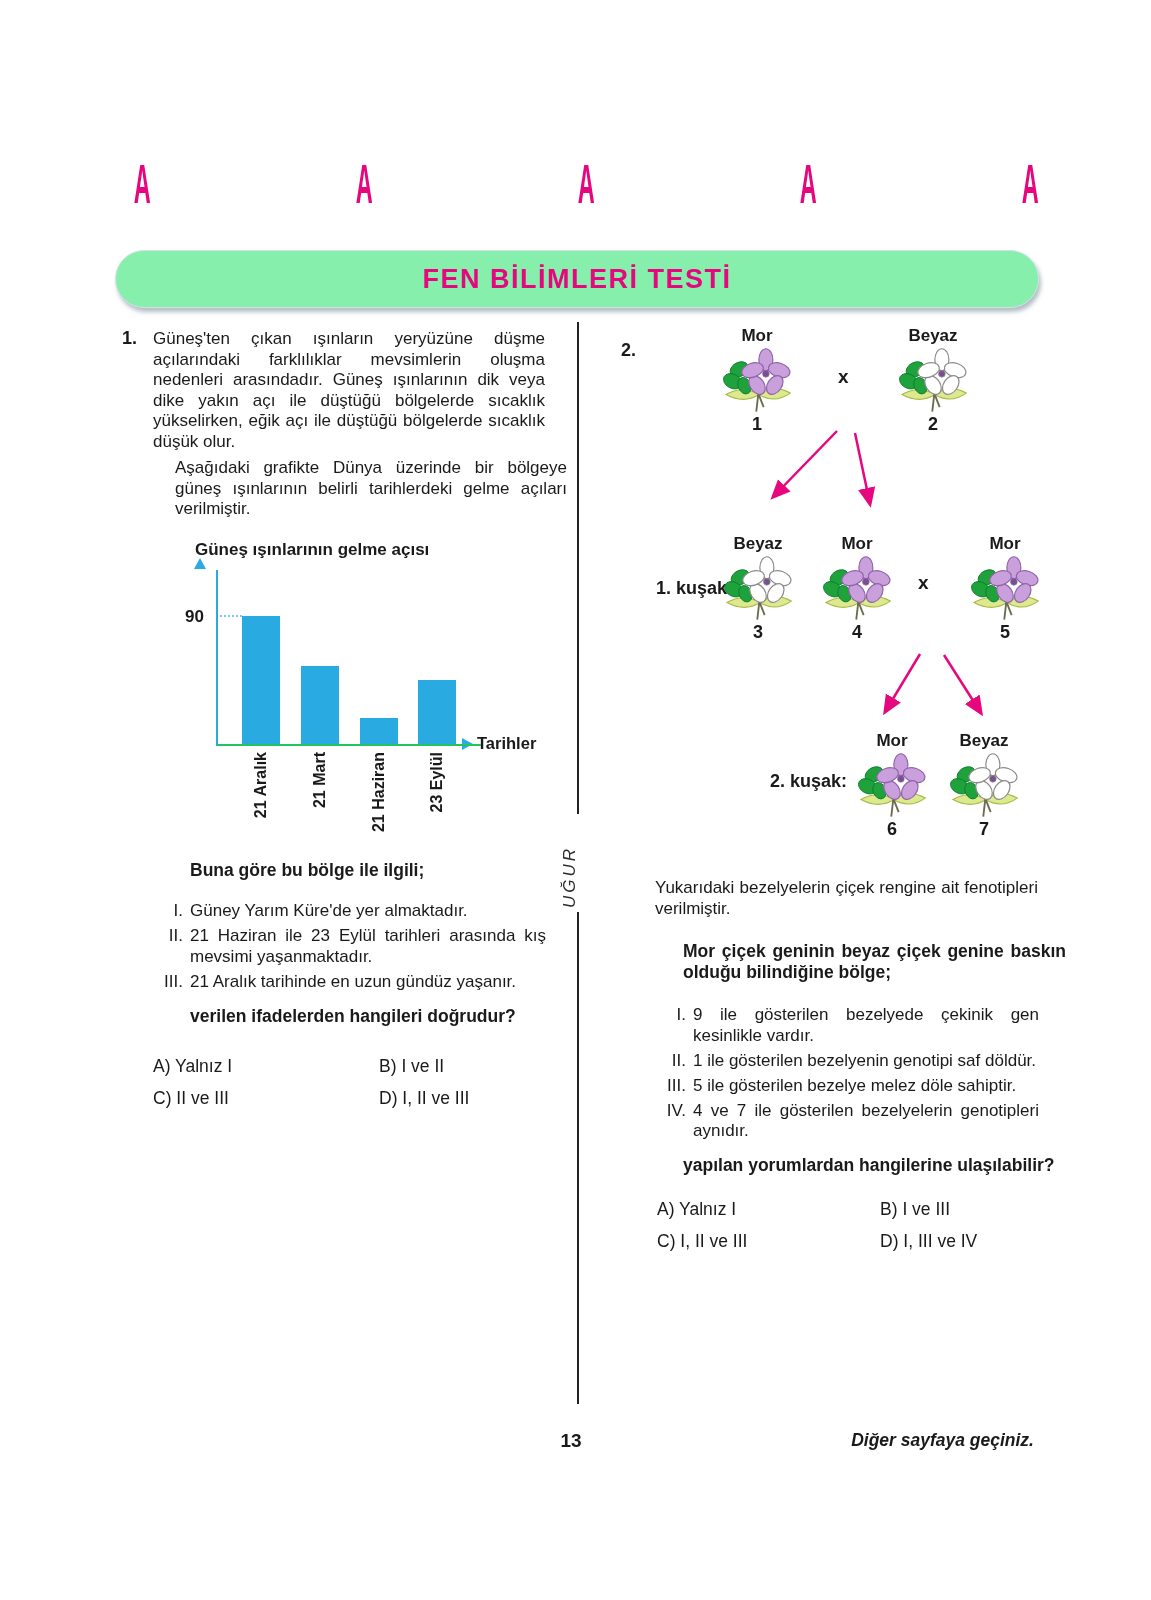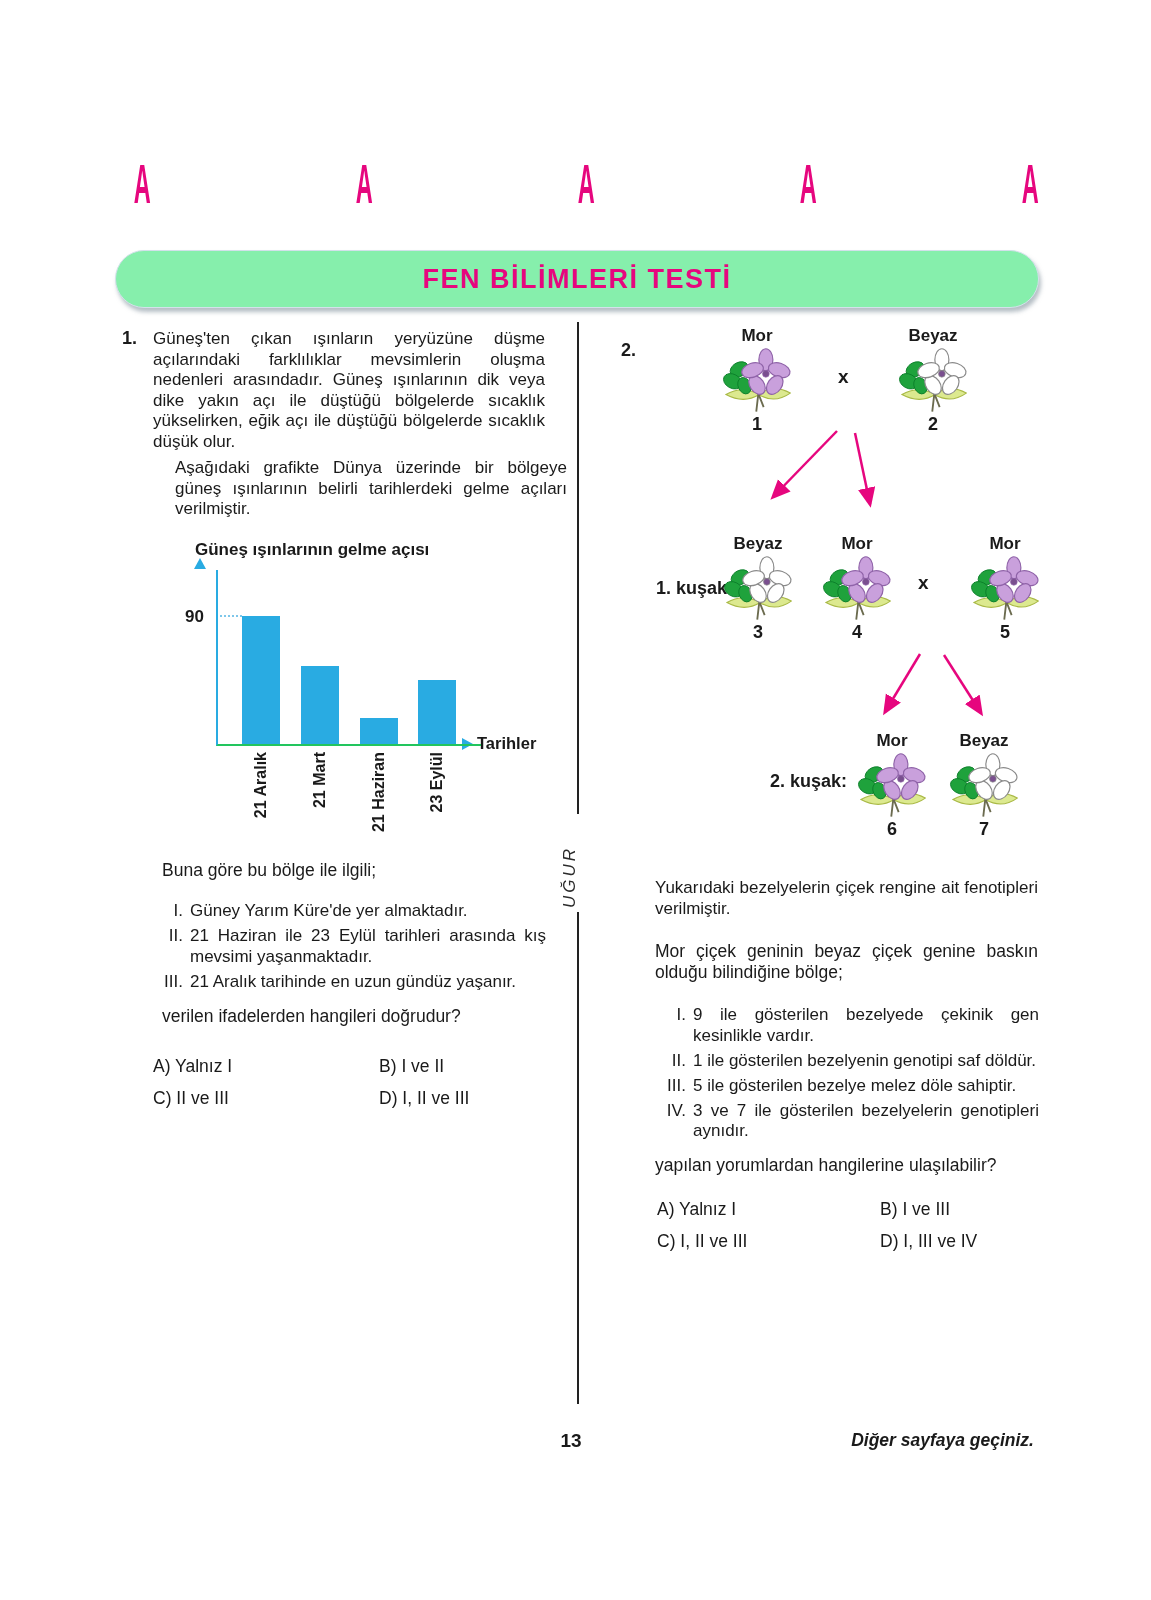--- a/index.html
+++ b/index.html
@@ -19,21 +19,21 @@
   .banner-title{color:#e6067e;font-weight:bold;font-size:27px;letter-spacing:1.5px;}
 
   
   .divider{position:absolute;left:577px;width:2px;background:#222;}
   .watermark{position:absolute;left:560px;top:822px;height:86px;
              writing-mode:vertical-rl;transform:rotate(180deg);
              font-style:italic;font-size:17px;letter-spacing:3px;color:#2b2b2b;}
 
   
   .body-txt{font-size:17px;line-height:20.5px;text-align:justify;}
-  .bold{font-weight:normal;}
+  .bold{font-weight:bold;margin-left:28px;}
   .qnum{font-weight:bold;font-size:18px;}
 
   .item{display:flex;margin-bottom:4.5px;}
   .item-num{flex:0 0 31px;text-align:right;margin-right:7px;font-size:17px;line-height:20.5px;}
   .item-txt{flex:1;font-size:17px;line-height:20.5px;text-align:justify;}
 
   .opts{display:grid;grid-template-columns:226px 1fr;grid-row-gap:11px;font-size:17.5px;}
 
   
   .chart{position:absolute;left:167px;top:540px;width:390px;height:330px;}
@@ -242,21 +242,21 @@
     <div class="item">
       <span class="item-num">II.</span>
       <span class="item-txt">1 ile gösterilen bezelyenin genotipi saf döldür.</span>
     </div>
     <div class="item">
       <span class="item-num">III.</span>
       <span class="item-txt">5 ile gösterilen bezelye melez döle sahiptir.</span>
     </div>
     <div class="item">
       <span class="item-num">IV.</span>
-      <span class="item-txt">3 ve 7 ile gösterilen bezelyelerin genotipleri aynıdır.</span>
+      <span class="item-txt">4 ve 7 ile gösterilen bezelyelerin genotipleri aynıdır.</span>
     </div>
   </div>
 
   <div class="abs bold" style="left:655px;top:1155px;font-size:17.5px;">yapılan yorumlardan hangilerine ulaşılabilir?</div>
 
   <div class="abs opts" style="left:657px;top:1199px;width:382px;grid-template-columns:223px 1fr;">
     <div><span>A)</span> <span>Yalnız I</span></div>
     <div><span>B)</span> <span>I ve III</span></div>
     <div><span>C)</span> <span>I, II ve III</span></div>
     <div><span>D)</span> <span>I, III ve IV</span></div>

